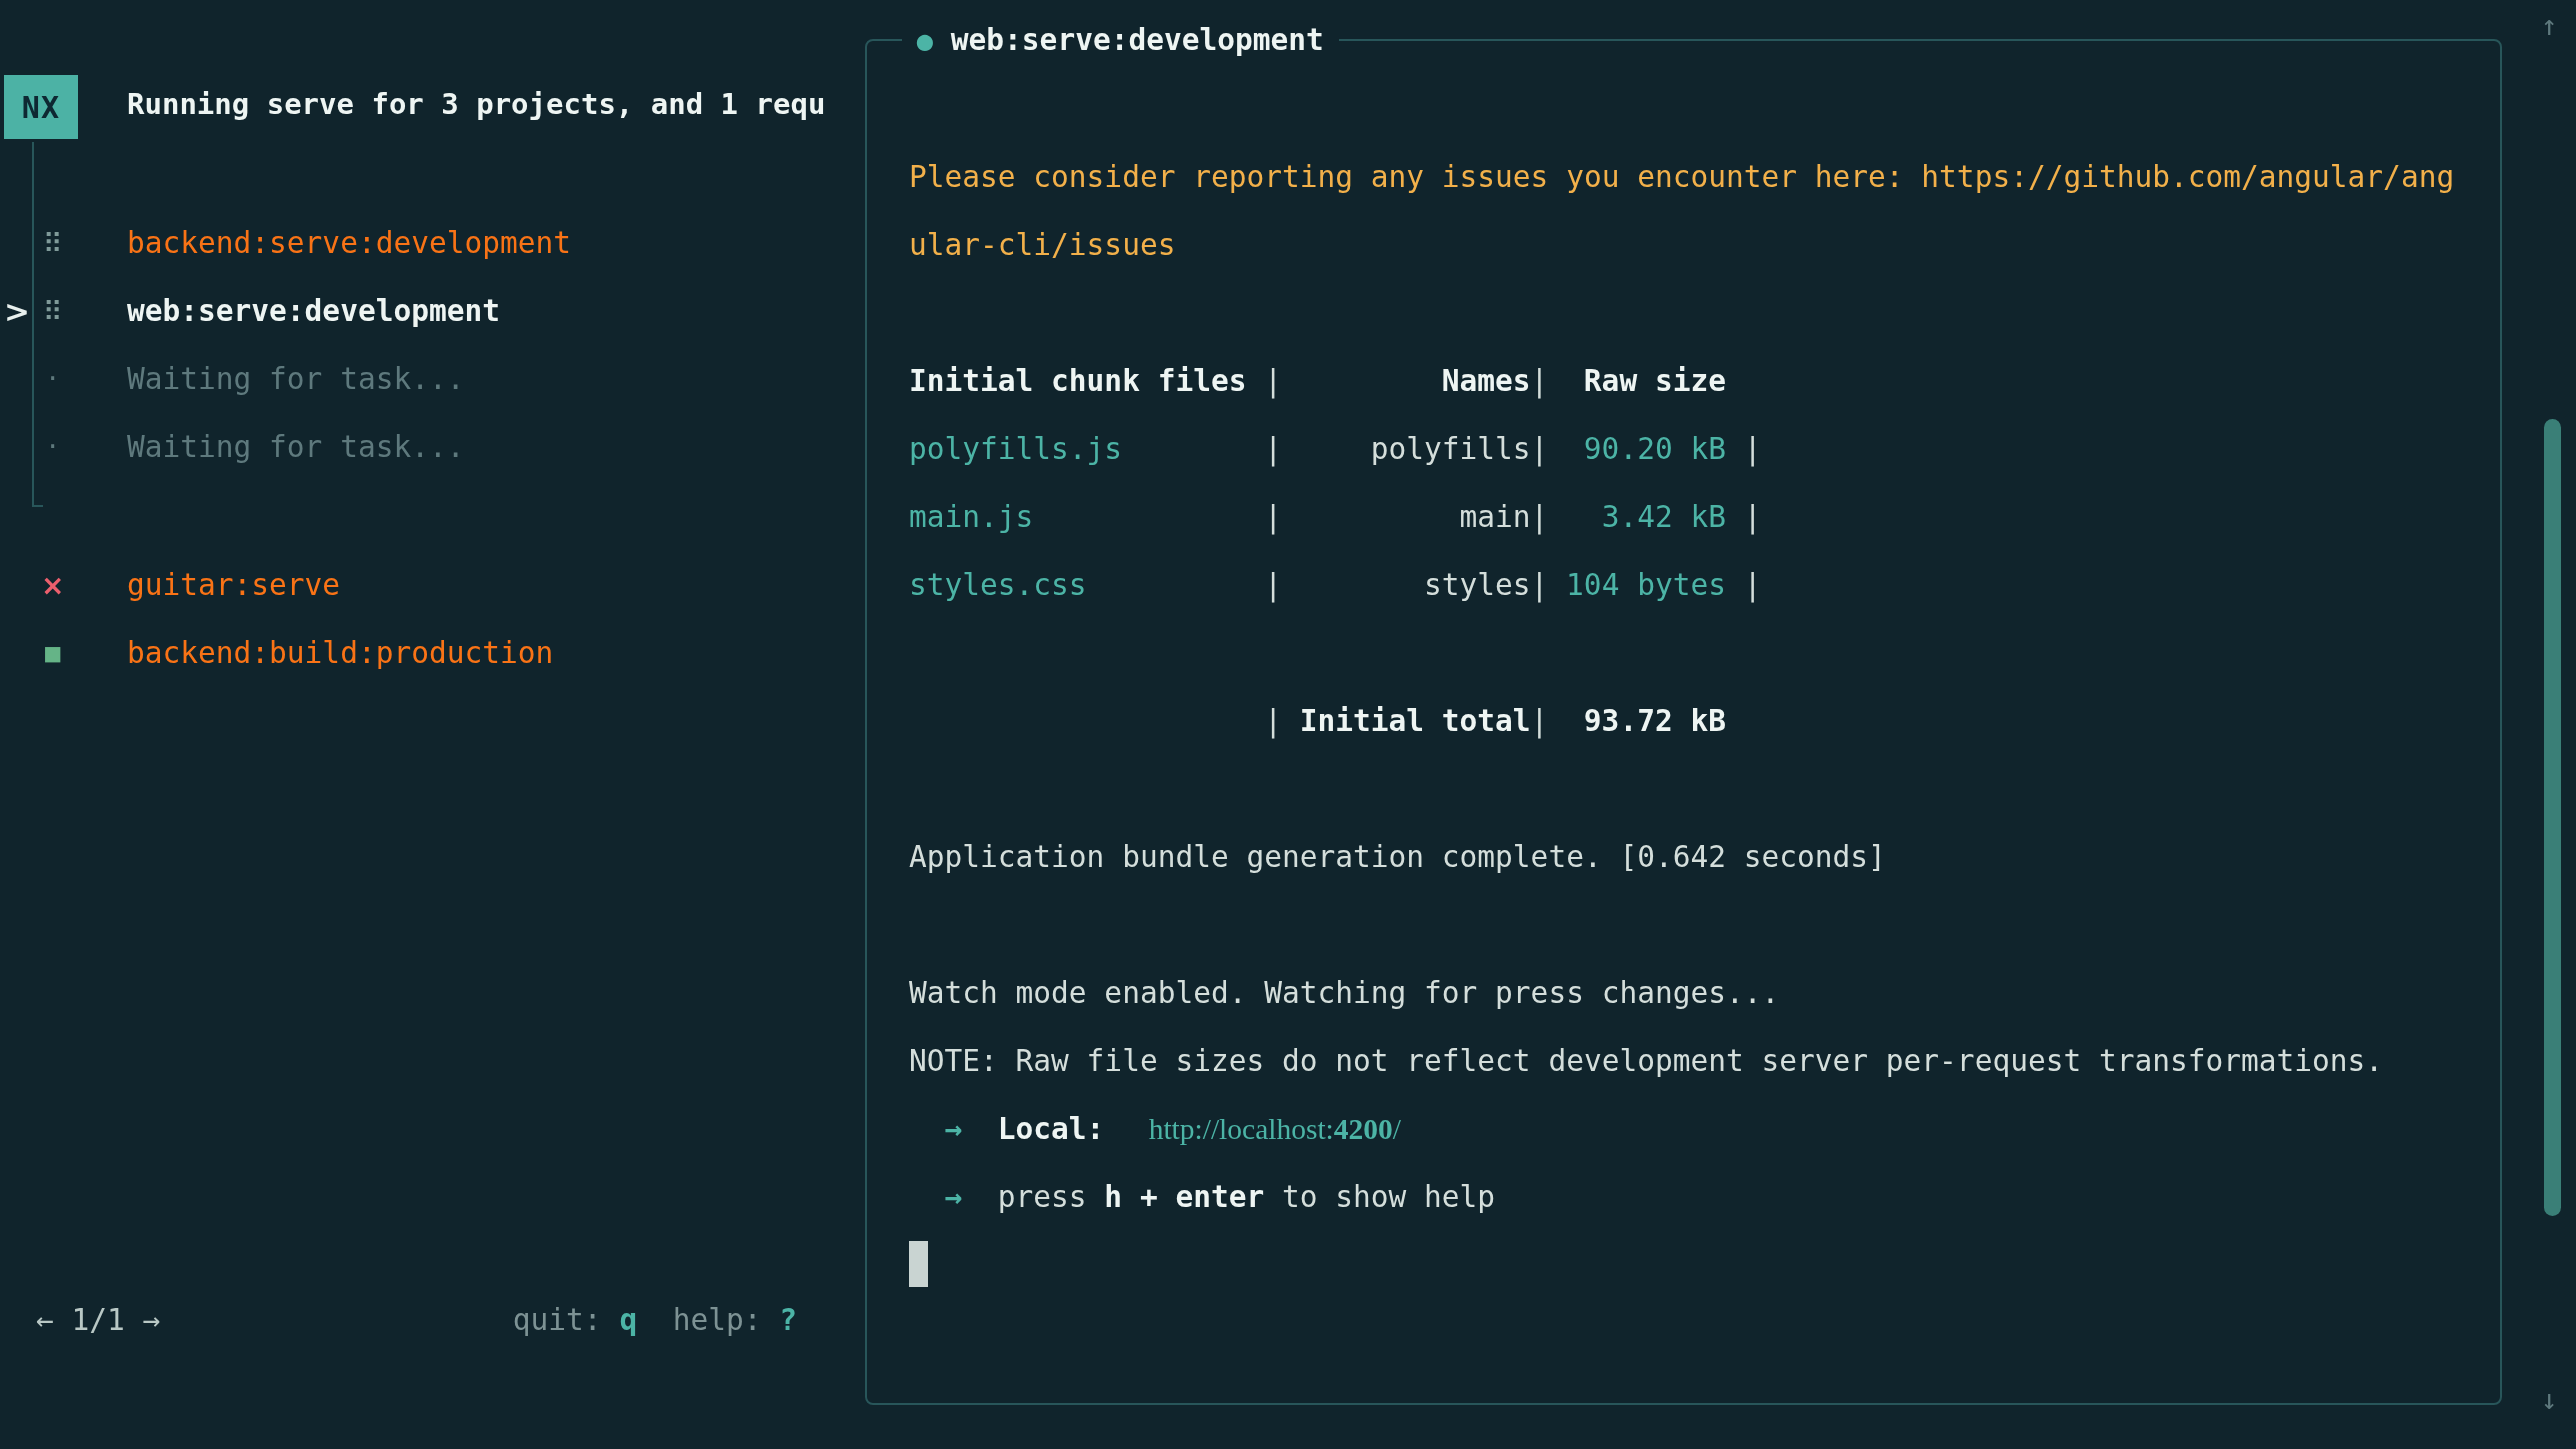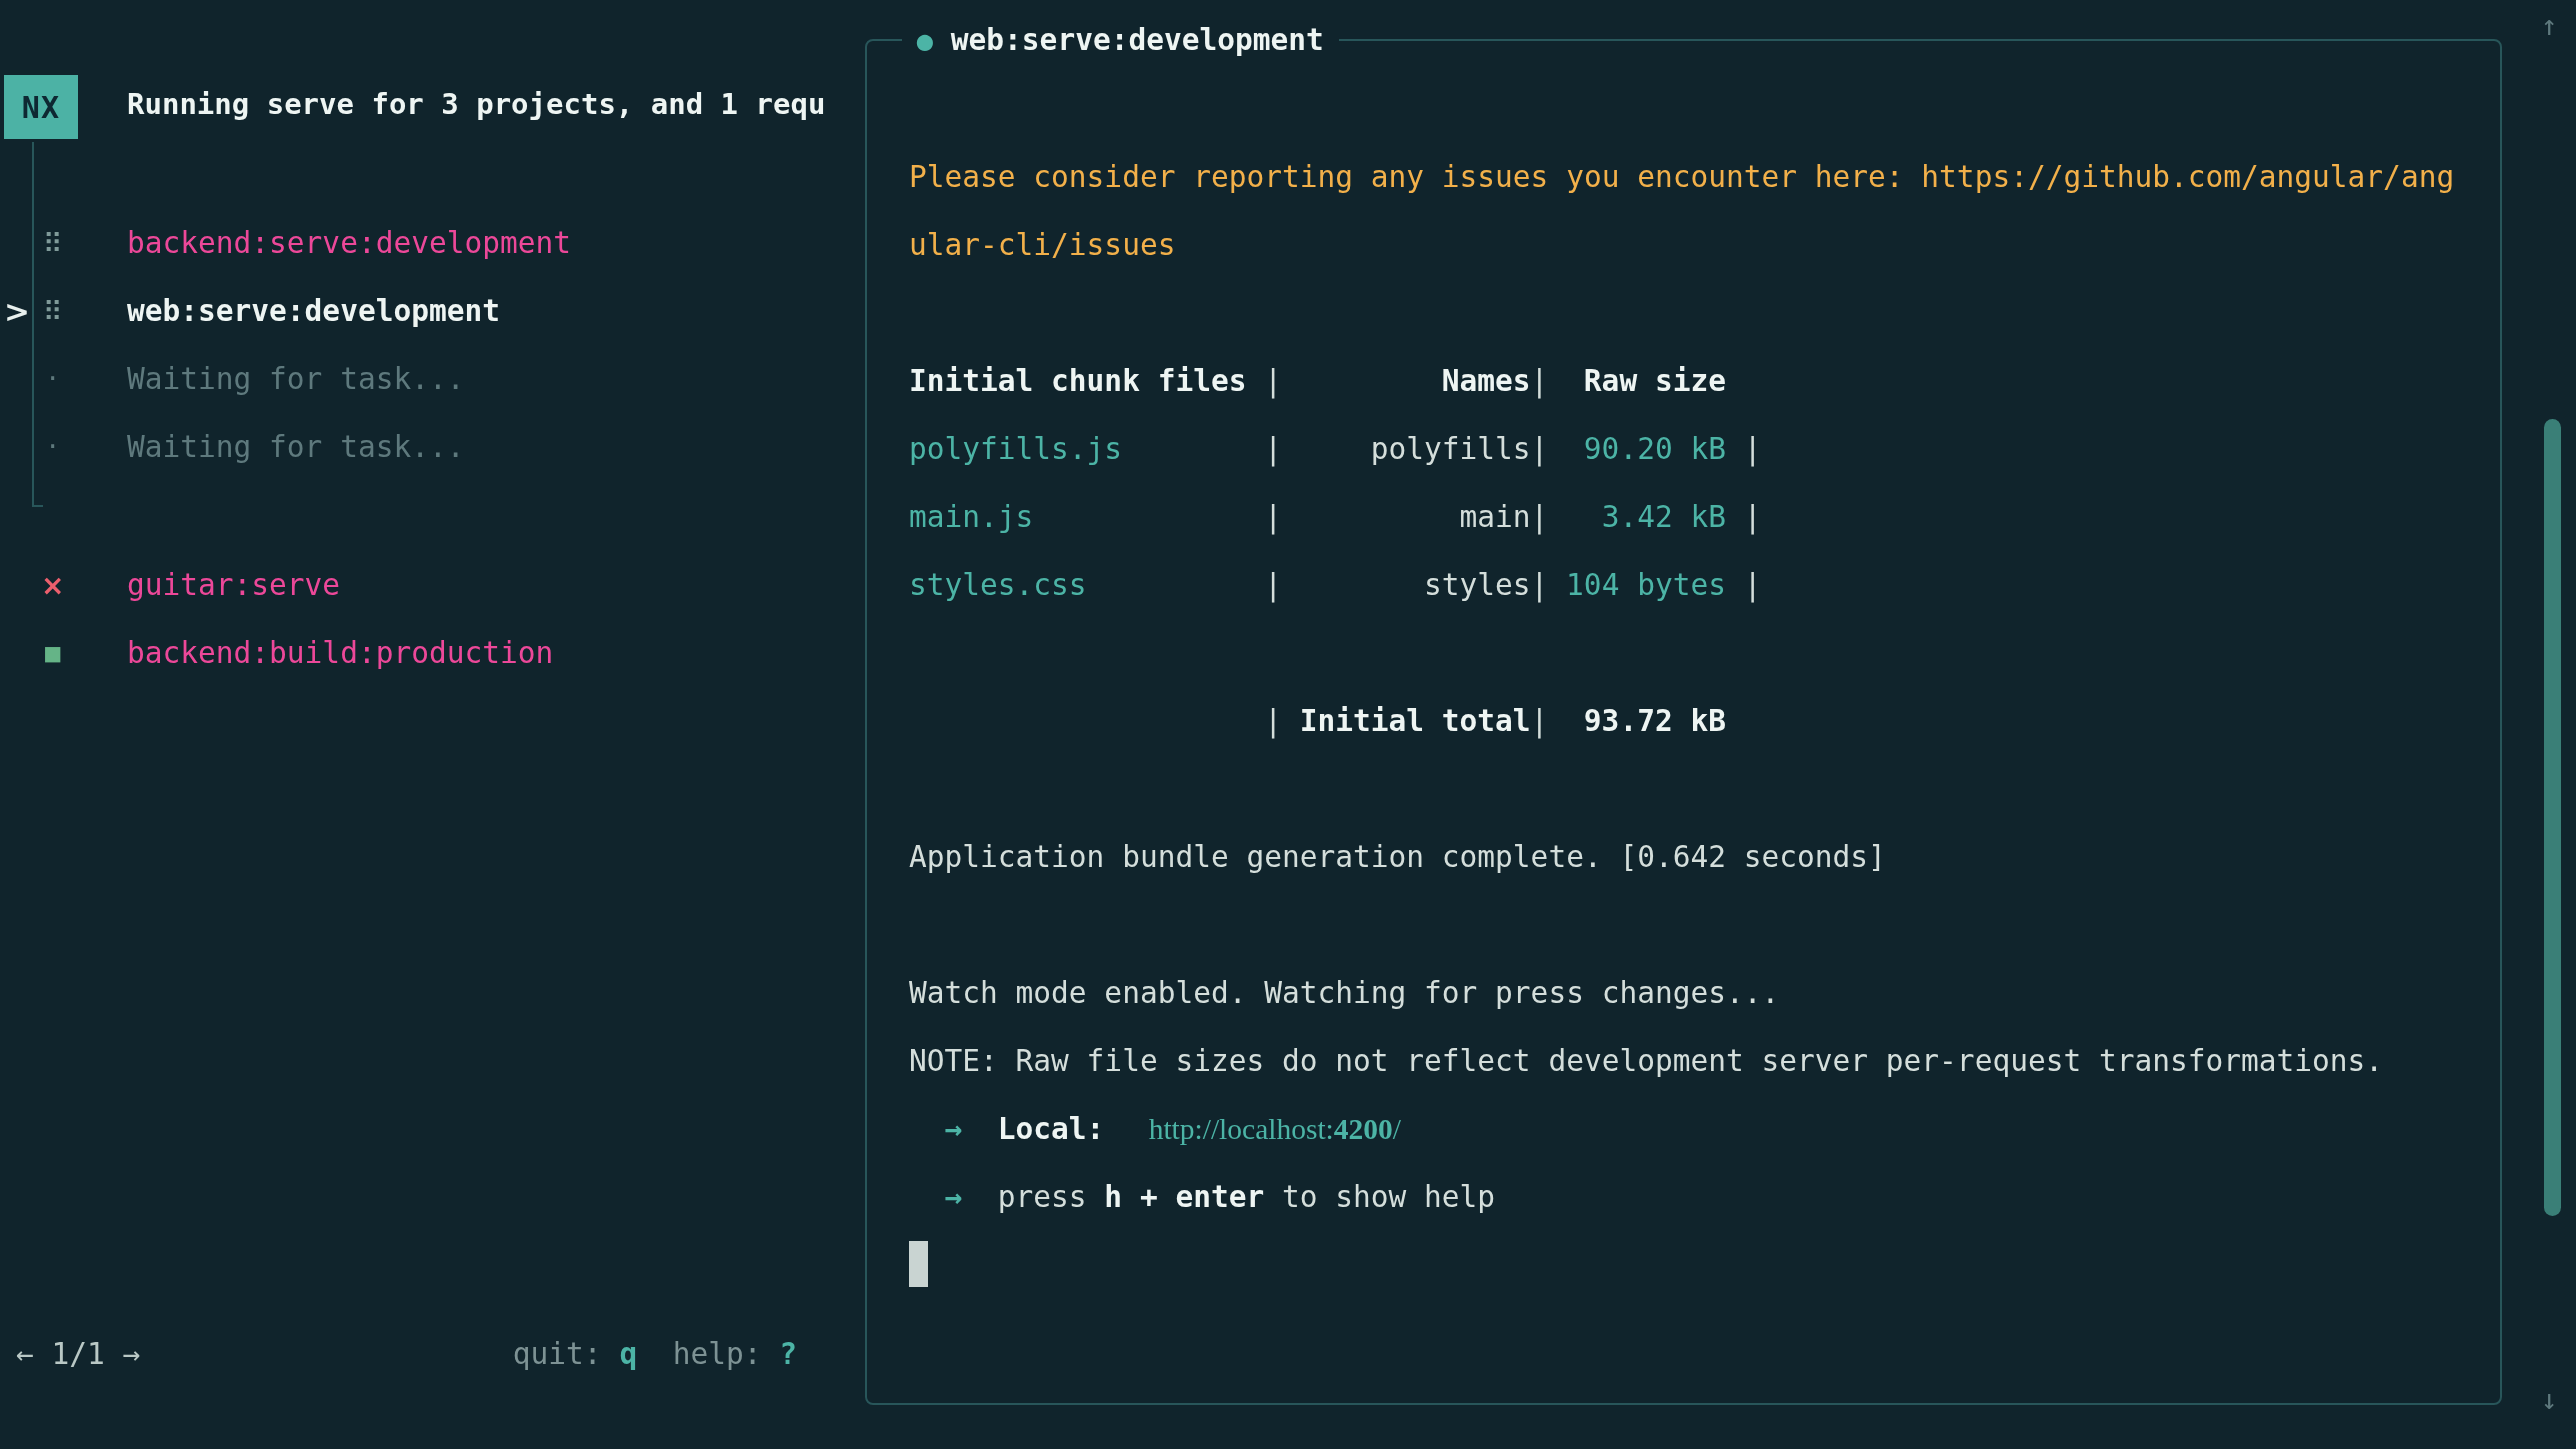--- a/index.html
+++ b/index.html
@@ -28,32 +28,32 @@
   .task-list.finished{top:551px;}
   .task-row{position:relative;height:68px;}
   .task-icon{
     position:absolute;left:38px;width:29.5px;text-align:center;top:50%;transform:translateY(-50%);
     color:#7f9a99;font-size:27px;
     font-family:"DejaVu Sans","DejaVu Sans Mono",sans-serif;
   }
   .task-icon.dot{color:#5e797d;font-size:29.5px;}
   .task-icon.x{color:#ec5f6d;font-size:28px;font-weight:bold;}
   .task-icon.sq{color:#65b487;font-size:20px;}
-  .task-label{position:absolute;left:127px;top:50%;transform:translateY(-50%);color:#ec4899;white-space:nowrap;}
+  .task-label{position:absolute;left:127px;top:50%;transform:translateY(-50%);color:#f97316;white-space:nowrap;}
   .task-row.selected .task-label{color:#eef5f3;font-weight:bold;}
   .task-row.dim .task-label{color:#5e797d;}
   .caret{
     position:absolute;left:4px;top:50%;transform:translateY(-50%);
     color:#e8f0ee;font-weight:bold;font-size:31px;
     font-family:"DejaVu Sans","DejaVu Sans Mono",sans-serif;
   }
   .statusbar{
     position:absolute;left:0;top:1303px;height:68px;width:832px;
-    display:flex;align-items:flex-end;justify-content:space-between;
-    box-sizing:border-box;padding-left:16px;padding-right:35px;
+    display:flex;align-items:flex-start;justify-content:space-between;
+    box-sizing:border-box;padding-left:36px;padding-right:35px;
   }
   .pager{color:#b9c8c5;white-space:pre;}
   .hints{white-space:pre;}
   .hint-label{color:#7d9294;}
   .hint-key{color:#4cb4a6;font-weight:bold;}
   .ml1{margin-left:1ch;}.ml2{margin-left:2ch;}.ml3{margin-left:3ch;}
   
   .panel{
     position:absolute;left:865px;top:39px;width:1637px;height:1366px;
     border:2px solid #28565a;border-radius:8px;box-sizing:border-box;padding-left:37px;

